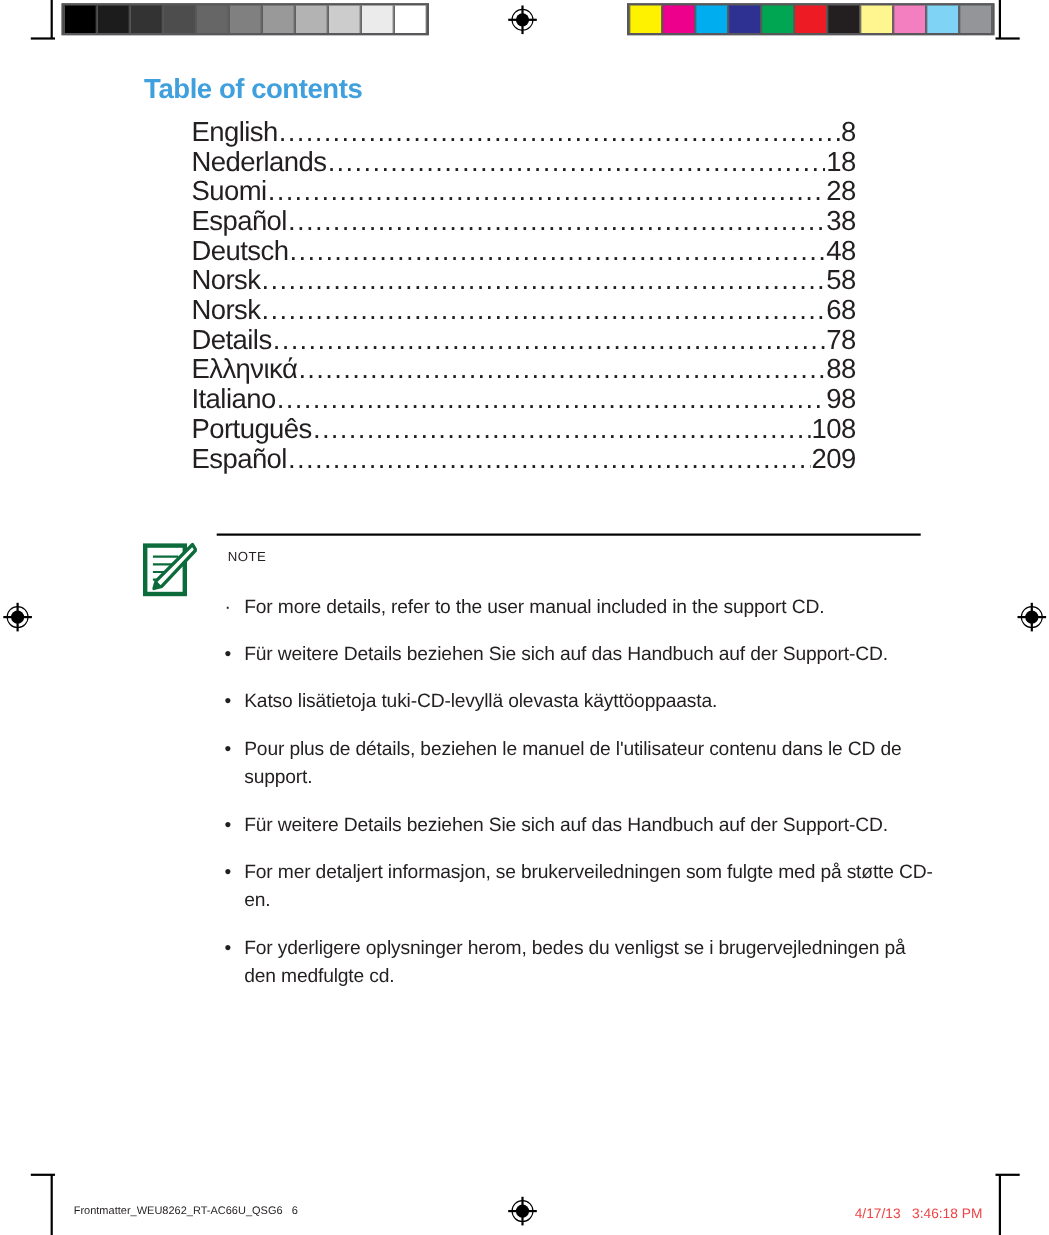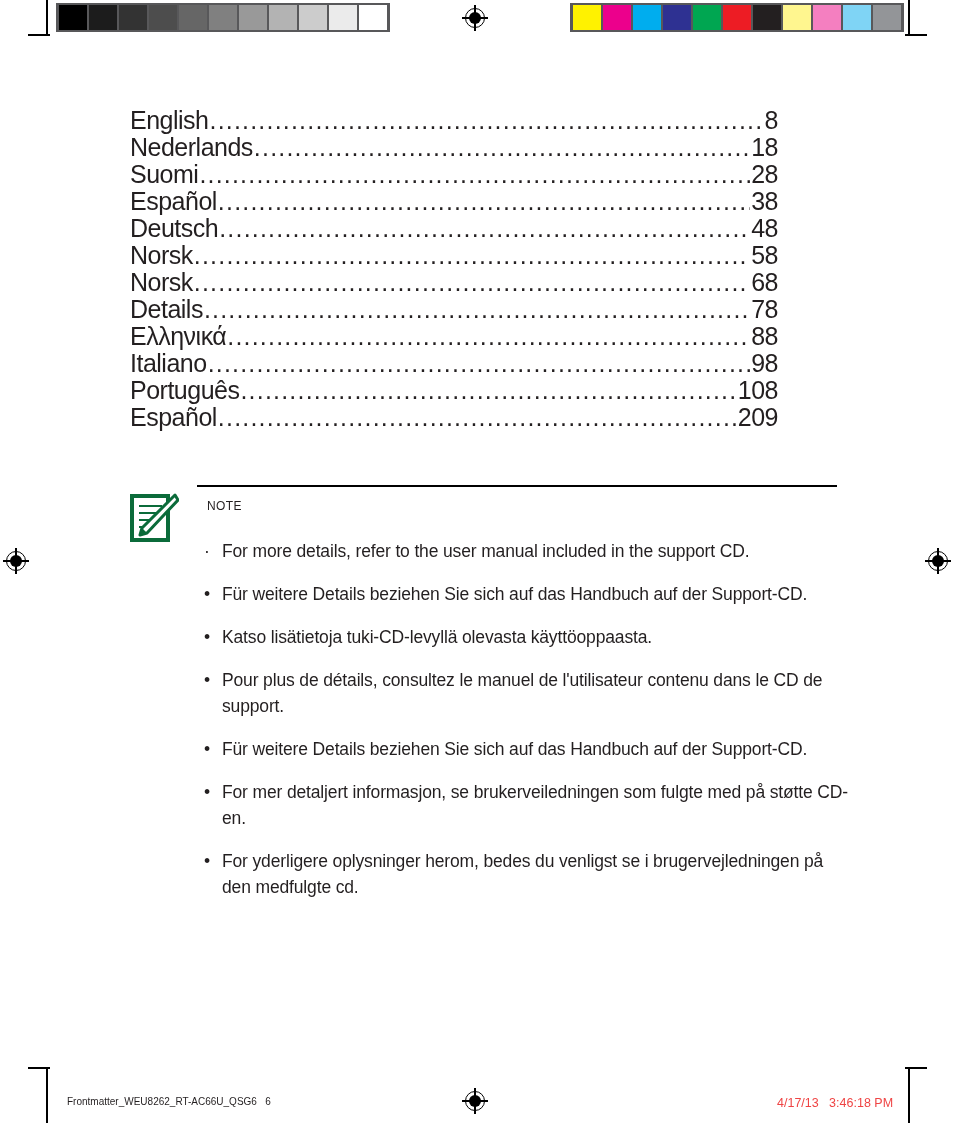--- a/index.html
+++ b/index.html
@@ -120,20 +120,21 @@
     width: 648px;
   }
   .toc-row {
     display: flex;
     align-items: baseline;
     font-size: 25px;
     color: #231f20;
     height: 27px;
     letter-spacing: -0.5px;
     font-family: "Liberation Sans", sans-serif;
+    margin-left: 44px;
   }
   .toc-lang { white-space: nowrap; }
   .toc-dots {
     flex: 1 1 auto;
     overflow: hidden;
     white-space: nowrap;
     margin: 0 1px;
     font-size: 25px;
     letter-spacing: 1.2px;
     color: #231f20;
@@ -272,20 +273,21 @@
 <div id="crop-tl-h" class="crop-h"></div>
 <div id="crop-tr-v" class="crop-v"></div>
 <div id="crop-tr-h" class="crop-h"></div>
 <div id="crop-bl-v" class="crop-v"></div>
 <div id="crop-bl-h" class="crop-h"></div>
 <div id="crop-br-v" class="crop-v"></div>
 <div id="crop-br-h" class="crop-h"></div>
 
 <div id="page">
 
+  <div id="toc-title">Table of contents</div>
 
   <div id="toc-list">
       <div class="toc-row">
         <span class="toc-lang">English</span>
         <span class="toc-dots">.........................................................................................</span>
         <span class="toc-page">8</span>
       </div>
       <div class="toc-row">
         <span class="toc-lang">Nederlands</span>
         <span class="toc-dots">.........................................................................................</span>
@@ -367,21 +369,21 @@
       <div class="note-item">
         <span class="note-bullet">•</span>
         <span class="note-text">Für weitere Details beziehen Sie sich auf das Handbuch auf der Support-CD.</span>
       </div>
       <div class="note-item">
         <span class="note-bullet">•</span>
         <span class="note-text">Katso lisätietoja tuki-CD-levyllä olevasta käyttöoppaasta.</span>
       </div>
       <div class="note-item">
         <span class="note-bullet">•</span>
-        <span class="note-text">Pour plus de détails, consultez le manuel de l'utilisateur contenu dans le CD de support.</span>
+        <span class="note-text">Pour plus de détails, beziehen le manuel de l'utilisateur contenu dans le CD de support.</span>
       </div>
       <div class="note-item">
         <span class="note-bullet">•</span>
         <span class="note-text">Für weitere Details beziehen Sie sich auf das Handbuch auf der Support-CD.</span>
       </div>
       <div class="note-item">
         <span class="note-bullet">•</span>
         <span class="note-text">For mer detaljert informasjon, se brukerveiledningen som fulgte med på støtte CD-en.</span>
       </div>
       <div class="note-item">

